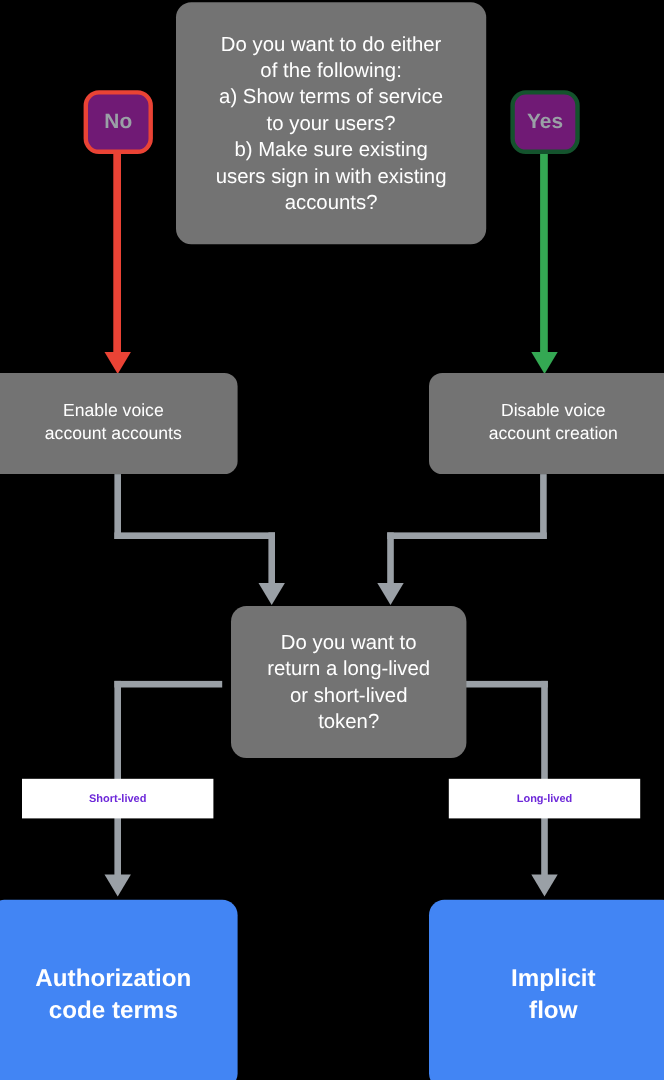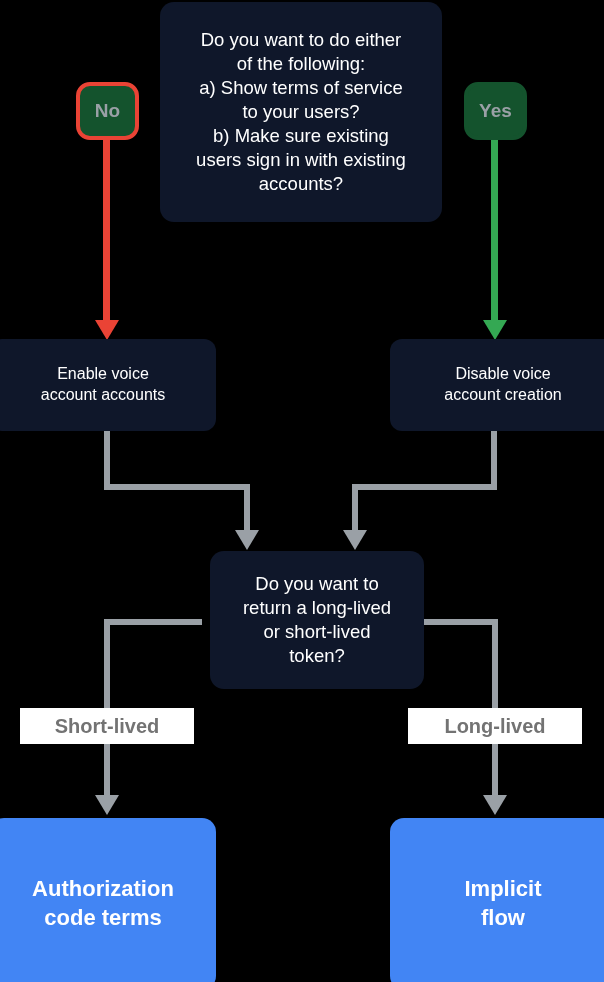--- a/index.html
+++ b/index.html
@@ -27,21 +27,21 @@
     border-radius: 12px;
     color: #ffffff;
     z-index: 3;
   }
   .node .node-text {
     display: block;
     white-space: pre-line;
     line-height: 1.30;
   }
 
-  .node.gray   { background: #0f172a; }
+  .node.gray   { background: #737373; }
   .node.blue   { background: #4285f4; }
 
   
   #q-account {
     left: 160px; top: 2px; width: 282px; height: 220px;
     font-size: 18.5px;
     border-radius: 14px;
   }
   #enable-box {
     left: -10px; top: 339px; width: 226px; height: 92px;
@@ -70,40 +70,40 @@
     border-radius: 14px;
   }
 
   
   .pill {
     position: absolute;
     box-sizing: border-box;
     display: flex;
     align-items: center;
     justify-content: center;
-    background: #14532d;
+    background: #701a75;
     border-radius: 14px;
     font-size: 19px;
     font-weight: bold;
     color: #9aa0a6;
     z-index: 6;
   }
   #pill-no  { left: 76px;  top: 82px; width: 63px; height: 58px; border: 4px solid #ea4335; }
   #pill-yes { left: 464px; top: 82px; width: 63px; height: 58px; border: 4px solid #14532d; }
 
   
   .edge-label {
     position: absolute;
     box-sizing: border-box;
     display: flex;
     align-items: center;
     justify-content: center;
     background: #ffffff;
-    color: #737373;
-    font-size: 20px;
+    color: #6d28d9;
+    font-size: 10px;
     font-weight: bold;
     z-index: 6;
     text-align: center;
   }
   #label-short { left: 20px;  top: 708px; width: 174px; height: 36px; }
   #label-long  { left: 408px; top: 708px; width: 174px; height: 36px; }
 
   
   .seg {
     position: absolute;

